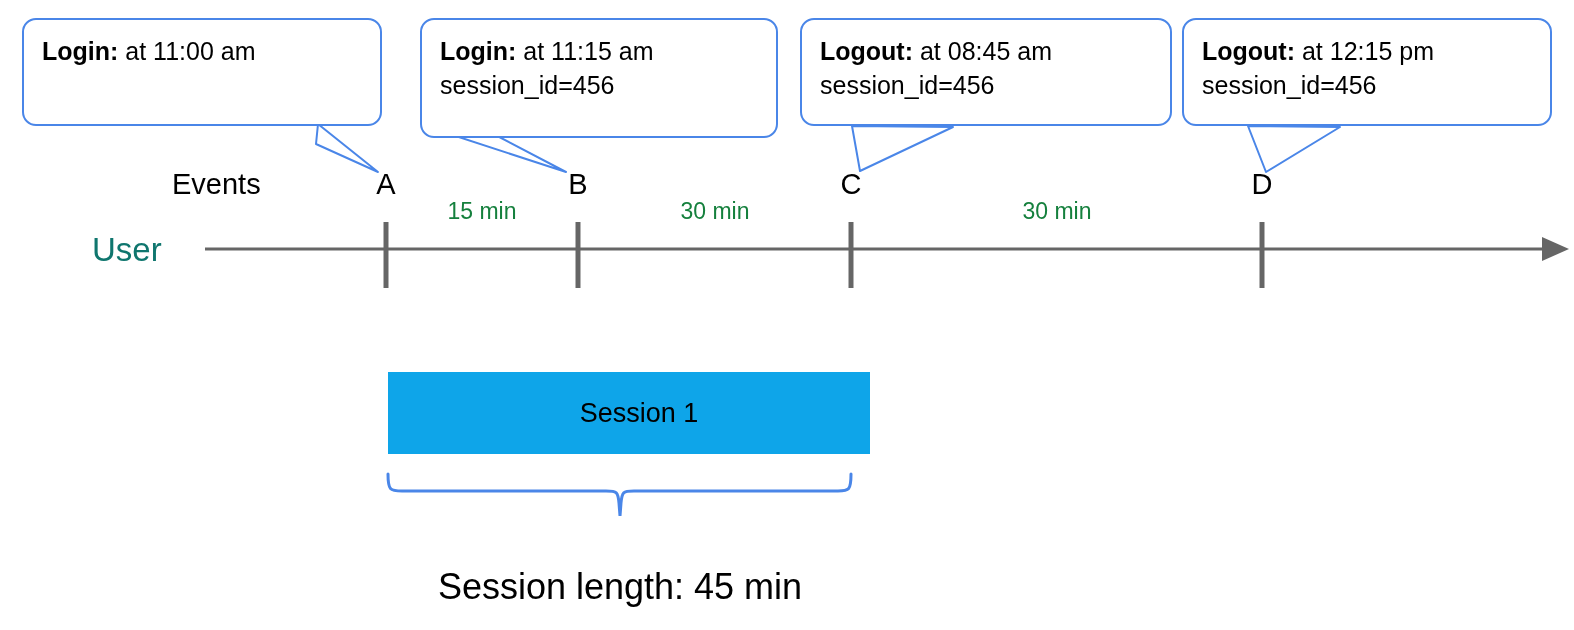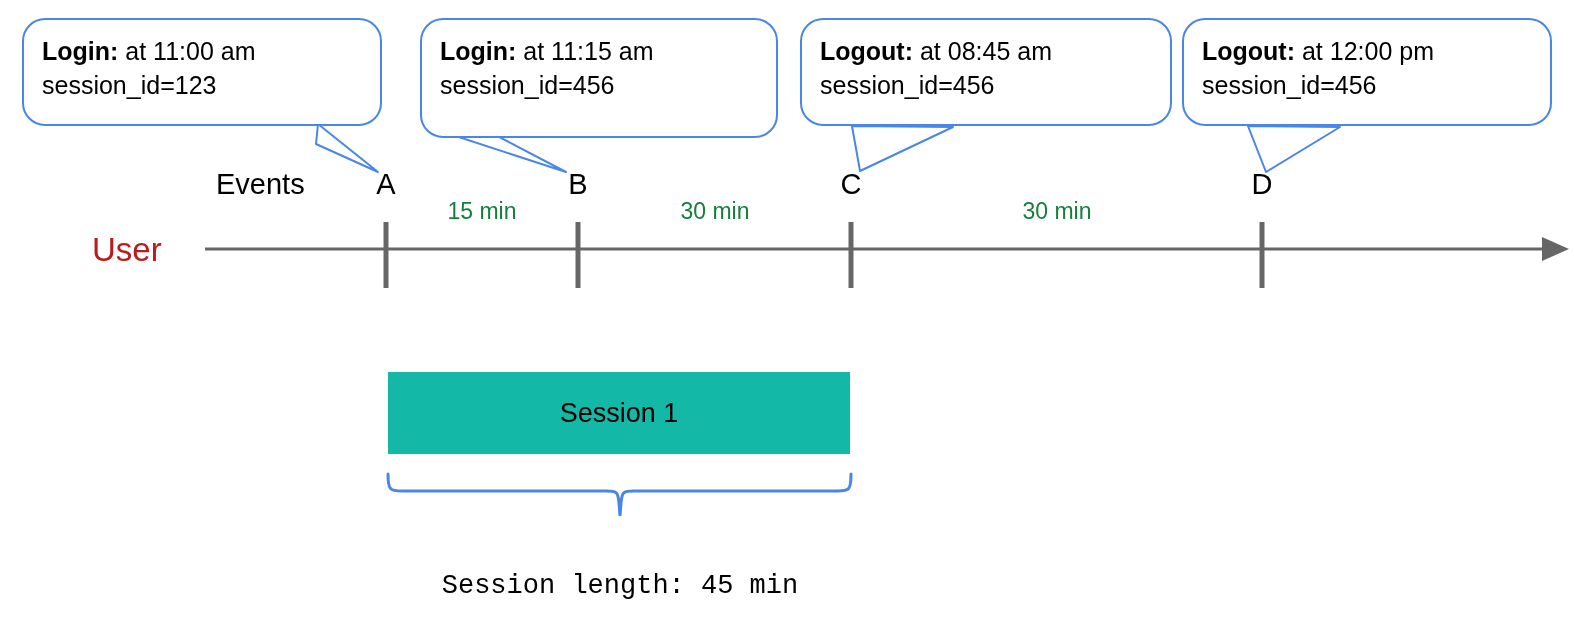--- a/index.html
+++ b/index.html
@@ -16,21 +16,21 @@
     width: 1574px;
     height: 630px;
     overflow: hidden;
     background: #ffffff;
   }
   
   .callout {
     position: absolute;
     box-sizing: border-box;
     border: 2px solid #4a86e8;
-    border-radius: 23px;
+    border-radius: 14px;
     background: #ffffff;
     padding: 14px 18px 12px 18px;
     z-index: 3;
   }
   .callout-line {
     font-size: 25px;
     line-height: 34px;
     white-space: nowrap;
     color: #000000;
   }
@@ -53,21 +53,21 @@
     left: 0;
     top: 0;
     width: 1574px;
     height: 630px;
     z-index: 1;
   }
   .row-label {
     position: absolute;
     font-size: 33px;
     line-height: 33px;
-    color: #b91c1c;
+    color: #0f766e;
     white-space: nowrap;
   }
   .events-label {
     position: absolute;
     font-size: 29px;
     line-height: 29px;
     color: #000000;
     white-space: nowrap;
   }
   .tick-label {
@@ -84,40 +84,40 @@
     font-size: 23px;
     line-height: 23px;
     color: #15803d;
     white-space: nowrap;
     text-align: center;
     z-index: 4;
   }
   
   .session-bar {
     position: absolute;
-    background: #14b8a6;
+    background: #0ea5e9;
     display: flex;
     align-items: center;
     justify-content: center;
     z-index: 2;
+    padding-left: 20px;
   }
   .session-bar-text {
     font-size: 27px;
     color: #000000;
     white-space: nowrap;
   }
   .session-length-label {
     position: absolute;
-    font-size: 27px;
+    font-size: 36px;
     line-height: 27px;
     color: #000000;
     white-space: nowrap;
     text-align: center;
     z-index: 4;
-    font-family: Liberation Mono, monospace;
   }
 </style>
 </head>
 <body>
 
 <div id="canvas">
 
   <svg class="tail-layer" viewBox="0 0 1574 630" width="1574" height="630">
 
     <path d="M 318 124 L 378 172 L 316 144 Z" fill="#ffffff" stroke="#4a86e8" stroke-width="2" stroke-linejoin="round"></path>
@@ -126,40 +126,39 @@
 
     <path d="M 852 126 L 860 171 L 953 127 Z" fill="#ffffff" stroke="#4a86e8" stroke-width="2" stroke-linejoin="round"></path>
 
     <path d="M 1248 126 L 1266 172 L 1340 127 Z" fill="#ffffff" stroke="#4a86e8" stroke-width="2" stroke-linejoin="round"></path>
   </svg>
 
   <div class="callout" style="left:22px; top:18px; width:360px; height:108px;">
     <div class="callout-line">
       <span class="lead">Login:</span><span> at 11:00 am</span>
     </div>
-    <div class="callout-line">session_id=123</div>
   </div>
 
   <div class="callout" style="left:420px; top:18px; width:358px; height:120px;">
     <div class="callout-line">
       <span class="lead">Login:</span><span> at 11:15 am</span>
     </div>
     <div class="callout-line">session_id=456</div>
   </div>
 
   <div class="callout" style="left:800px; top:18px; width:372px; height:108px;">
     <div class="callout-line">
       <span class="lead">Logout:</span><span> at 08:45 am</span>
     </div>
     <div class="callout-line">session_id=456</div>
   </div>
 
   <div class="callout" style="left:1182px; top:18px; width:370px; height:108px;">
     <div class="callout-line">
-      <span class="lead">Logout:</span><span> at 12:00 pm</span>
+      <span class="lead">Logout:</span><span> at 12:15 pm</span>
     </div>
     <div class="callout-line">session_id=456</div>
   </div>
 
   <svg class="axis-layer" viewBox="0 0 1574 630" width="1574" height="630">
     <defs>
       <marker id="arrowend" markerWidth="9" markerHeight="8" refX="1" refY="4" orient="auto">
         <path d="M 0 0 L 9 4 L 0 8 Z" fill="#666666"></path>
       </marker>
     </defs>
@@ -175,21 +174,21 @@
              C 388 490, 390 491, 402 491
              L 606 491
              C 617 491, 618 492, 619 503
              L 620 516
              L 621 503
              C 622 492, 623 491, 634 491
              L 838 491
              C 849 491, 851 490, 851 474" fill="none" stroke="#4a86e8" stroke-width="3" stroke-linecap="round"></path>
   </svg>
 
-  <div class="events-label" style="left:172px; top:170px;margin-left:44px;">Events</div>
+  <div class="events-label" style="left:172px; top:170px;">Events</div>
   <div class="row-label" style="left:92px; top:233px;">User</div>
 
   <div class="tick-label" style="left:366px; top:170px; width:40px;">A</div>
   <div class="tick-label" style="left:558px; top:170px; width:40px;">B</div>
   <div class="tick-label" style="left:831px; top:170px; width:40px;">C</div>
   <div class="tick-label" style="left:1242px; top:170px; width:40px;">D</div>
 
   <div class="gap-label" style="left:412px; top:200px; width:140px;">15 min</div>
   <div class="gap-label" style="left:645px; top:200px; width:140px;">30 min</div>
   <div class="gap-label" style="left:987px; top:200px; width:140px;">30 min</div>

